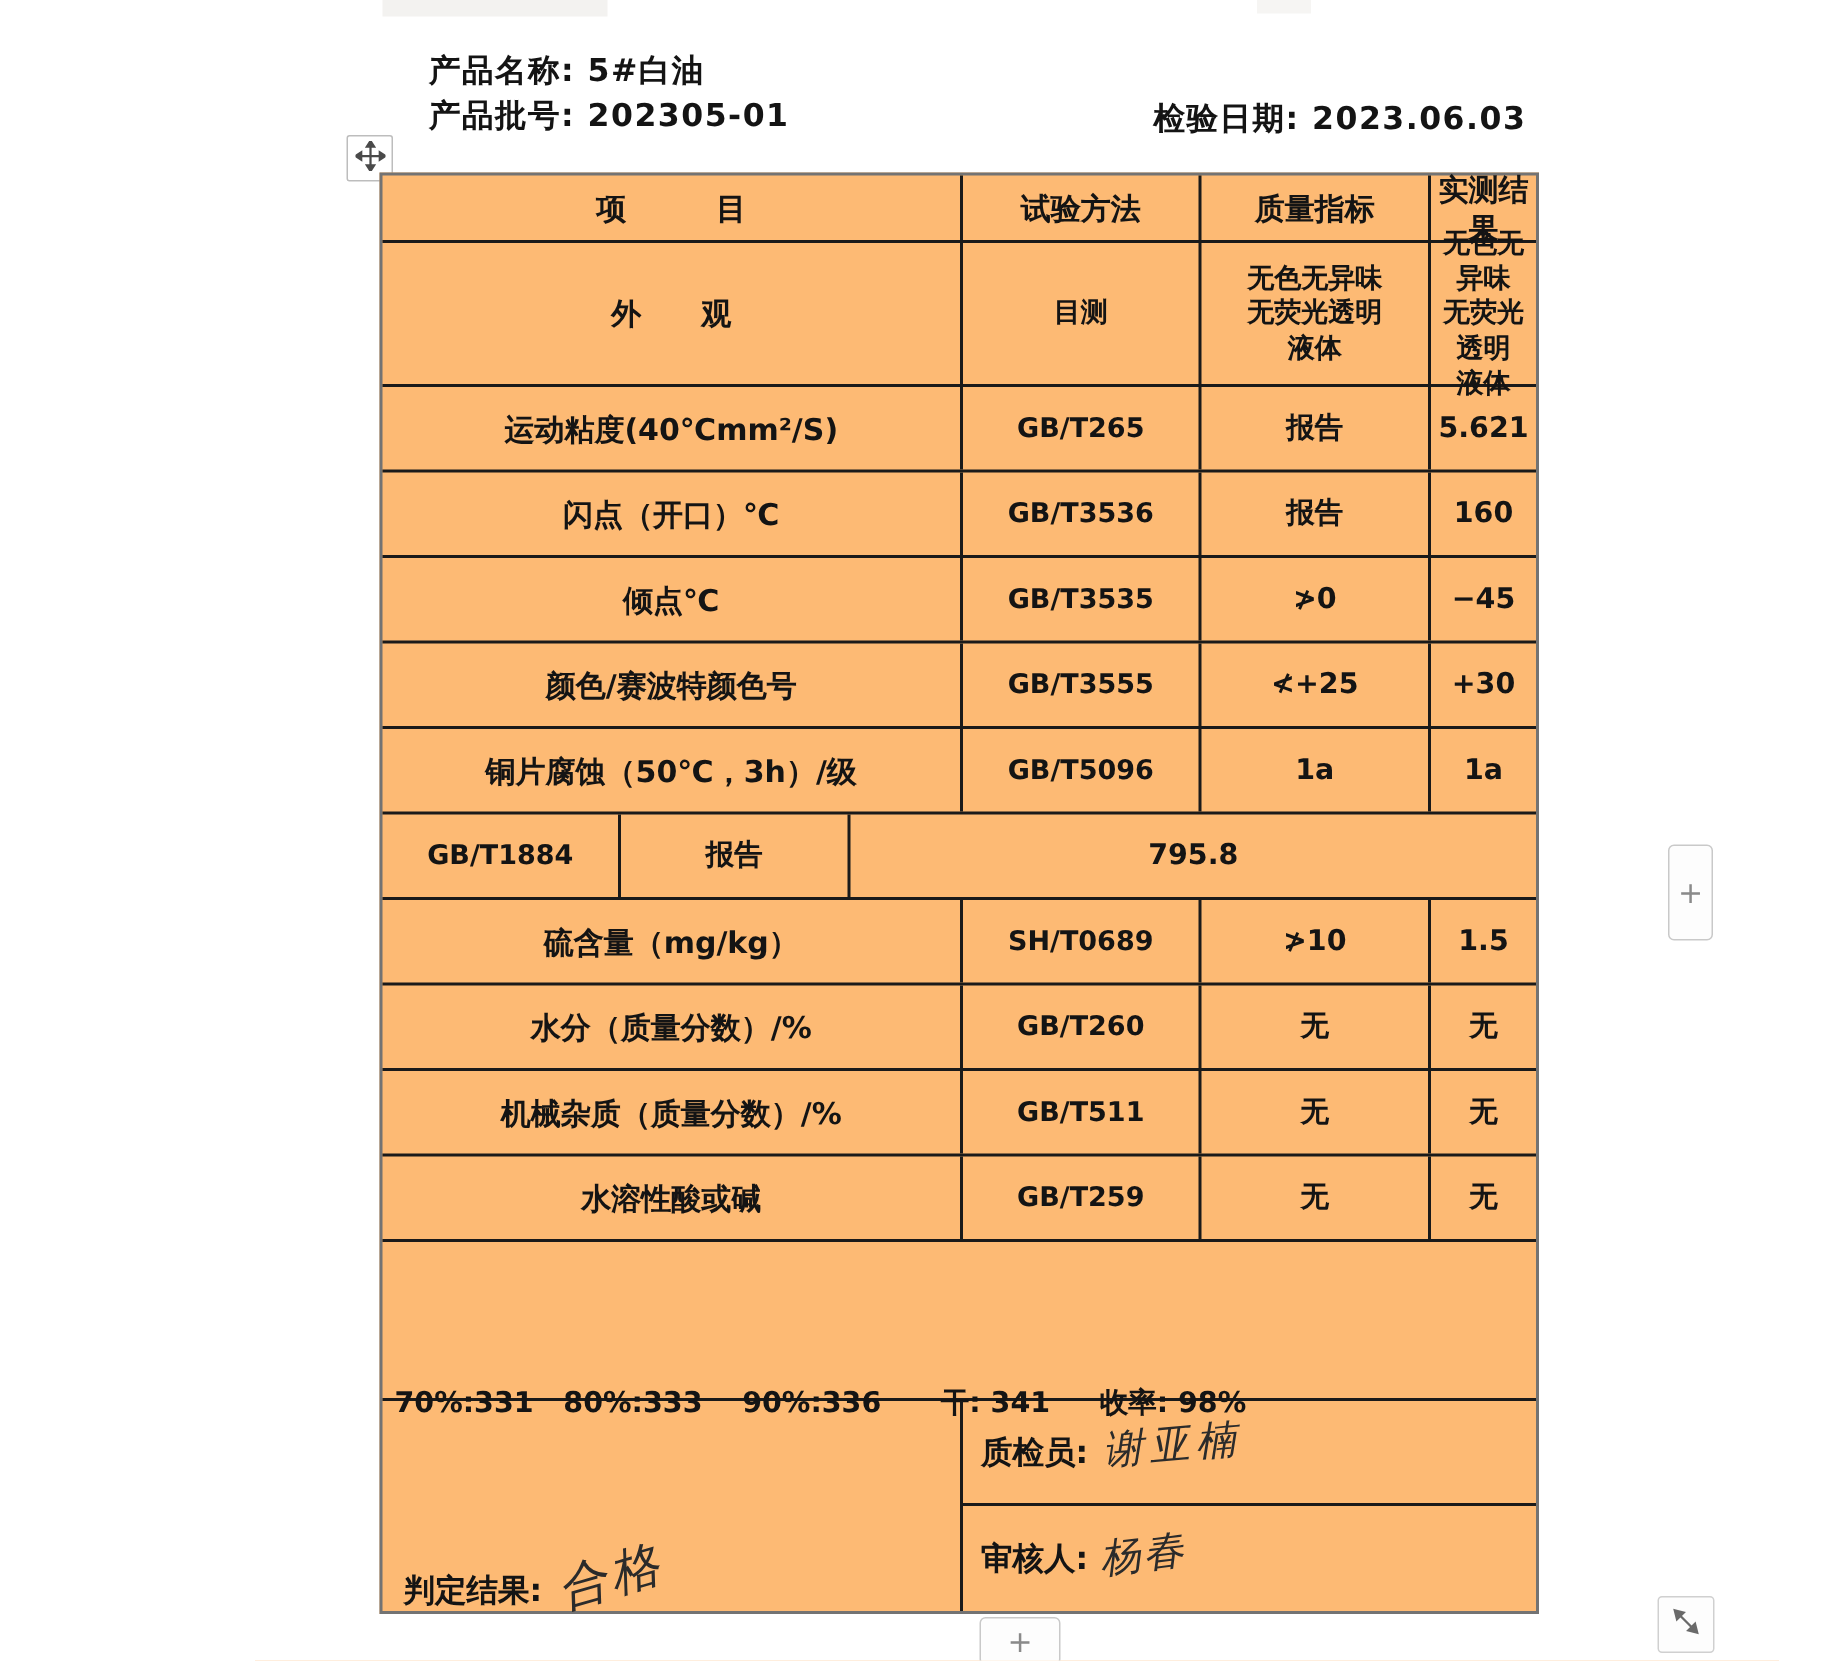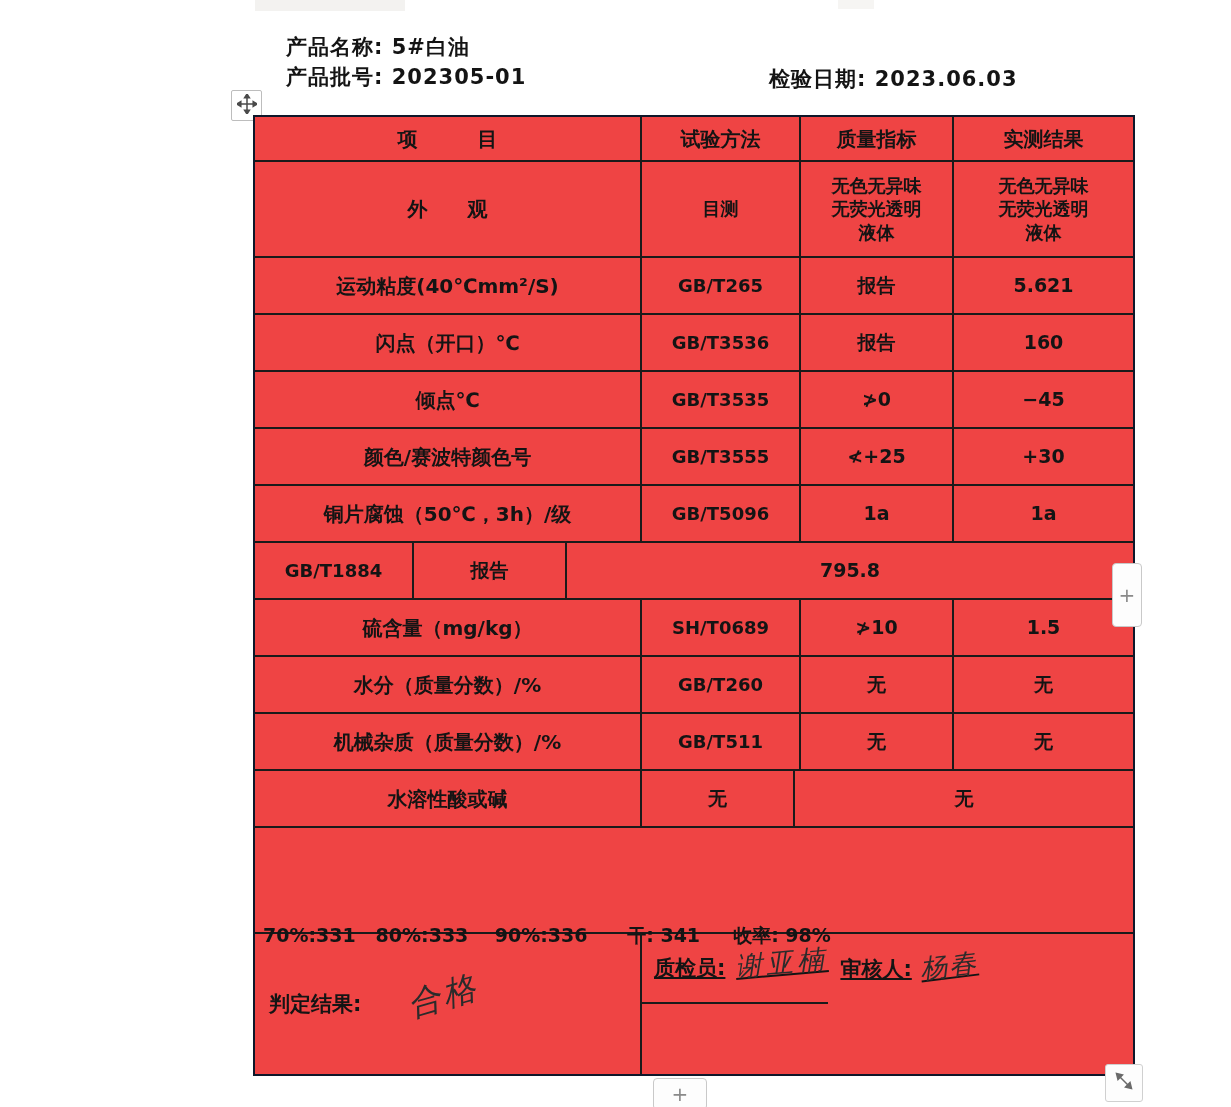--- a/index.html
+++ b/index.html
@@ -15,22 +15,22 @@
   .artifact.a2 { left:838px; top:0; width:36px; height:9px; background:#f6f5f3; }
 
   
   .doc-line { position:absolute; font-weight:bold; font-size:21px; letter-spacing:1px; white-space:nowrap; }
   .line-name  { left:286px; top:33px; }
   .line-batch { left:286px; top:63px; }
   .line-date  { left:769px; top:65px; }
 
   
   .qc-table {
-    position:absolute; left:253px; top:115px; width:882px;
-    border:2px solid #0f172a; background:#ef4444;
+    position:absolute; left:253px; top:115px; width:773px;
+    border:2px solid #737373; background:#fdba74;
   }
   .trow { display:flex; border-bottom:2px solid #1a1a1a; }
   .trow:last-child { border-bottom:none; }
   .cell {
     display:flex; align-items:center; justify-content:center;
     border-right:2px solid #1a1a1a; font-weight:bold; text-align:center;
     white-space:pre-line; line-height:1.3; padding:2px 4px;
   }
   .cell:last-child { border-right:none; }
   .c1 { width:387px; font-size:20px; }
@@ -45,23 +45,23 @@
 
   .dist-row {
     height:106px; border-bottom:2px solid #1a1a1a;
     padding:8px 8px 0 8px; font-weight:bold; font-size:19px;
     line-height:2.1; white-space:pre-wrap;
   }
 
   .bottom-row { display:flex; height:140px; }
   .verdict-cell {
     width:387px; border-right:2px solid #1a1a1a;
-    display:flex; align-items:center; padding-left:14px;gap:36px;
-  }
-  .sign-col { flex:1; display:flex; flex-direction:row;text-decoration:underline; }
+    display:flex; align-items:flex-end; padding-left:14px;
+  }
+  .sign-col { flex:1; display:flex; flex-direction:column; }
   .sign-cell { height:70px; display:flex; align-items:center; padding-left:12px; }
   .sign-cell.first { border-bottom:2px solid #1a1a1a; }
   .lbl { font-weight:bold; font-size:21px; white-space:nowrap; }
 
   .hand { font-style:italic; font-weight:500; color:#2b2b2b; white-space:nowrap; }
   .hand-verdict  { font-size:33px; transform:rotate(-16deg); margin-left:10px; margin-top:-16px; letter-spacing:3px; }
   .hand-inspector{ font-size:27px; transform:rotate(-5deg);  margin-left:10px; margin-top:-10px; letter-spacing:4px; }
   .hand-reviewer { font-size:27px; transform:rotate(-7deg);  margin-left:8px;  margin-top:-6px;  letter-spacing:2px; }
 
   
@@ -185,20 +185,21 @@
 
   <div class="trow rh-single">
     <div class="cell c1">机械杂质（质量分数）/%</div>
     <div class="cell c2">GB/T511</div>
     <div class="cell c3">无</div>
     <div class="cell c4">无</div>
   </div>
 
   <div class="trow rh-single">
     <div class="cell c1">水溶性酸或碱</div>
+    <div class="cell c2">GB/T259</div>
     <div class="cell c3">无</div>
     <div class="cell c4">无</div>
   </div>
 
   <div class="dist-row">
     <div>70%:331   80%:333    90%:336      干: 341     收率: 98%</div>
   </div>
 
   <div class="bottom-row">
     <div class="verdict-cell">

